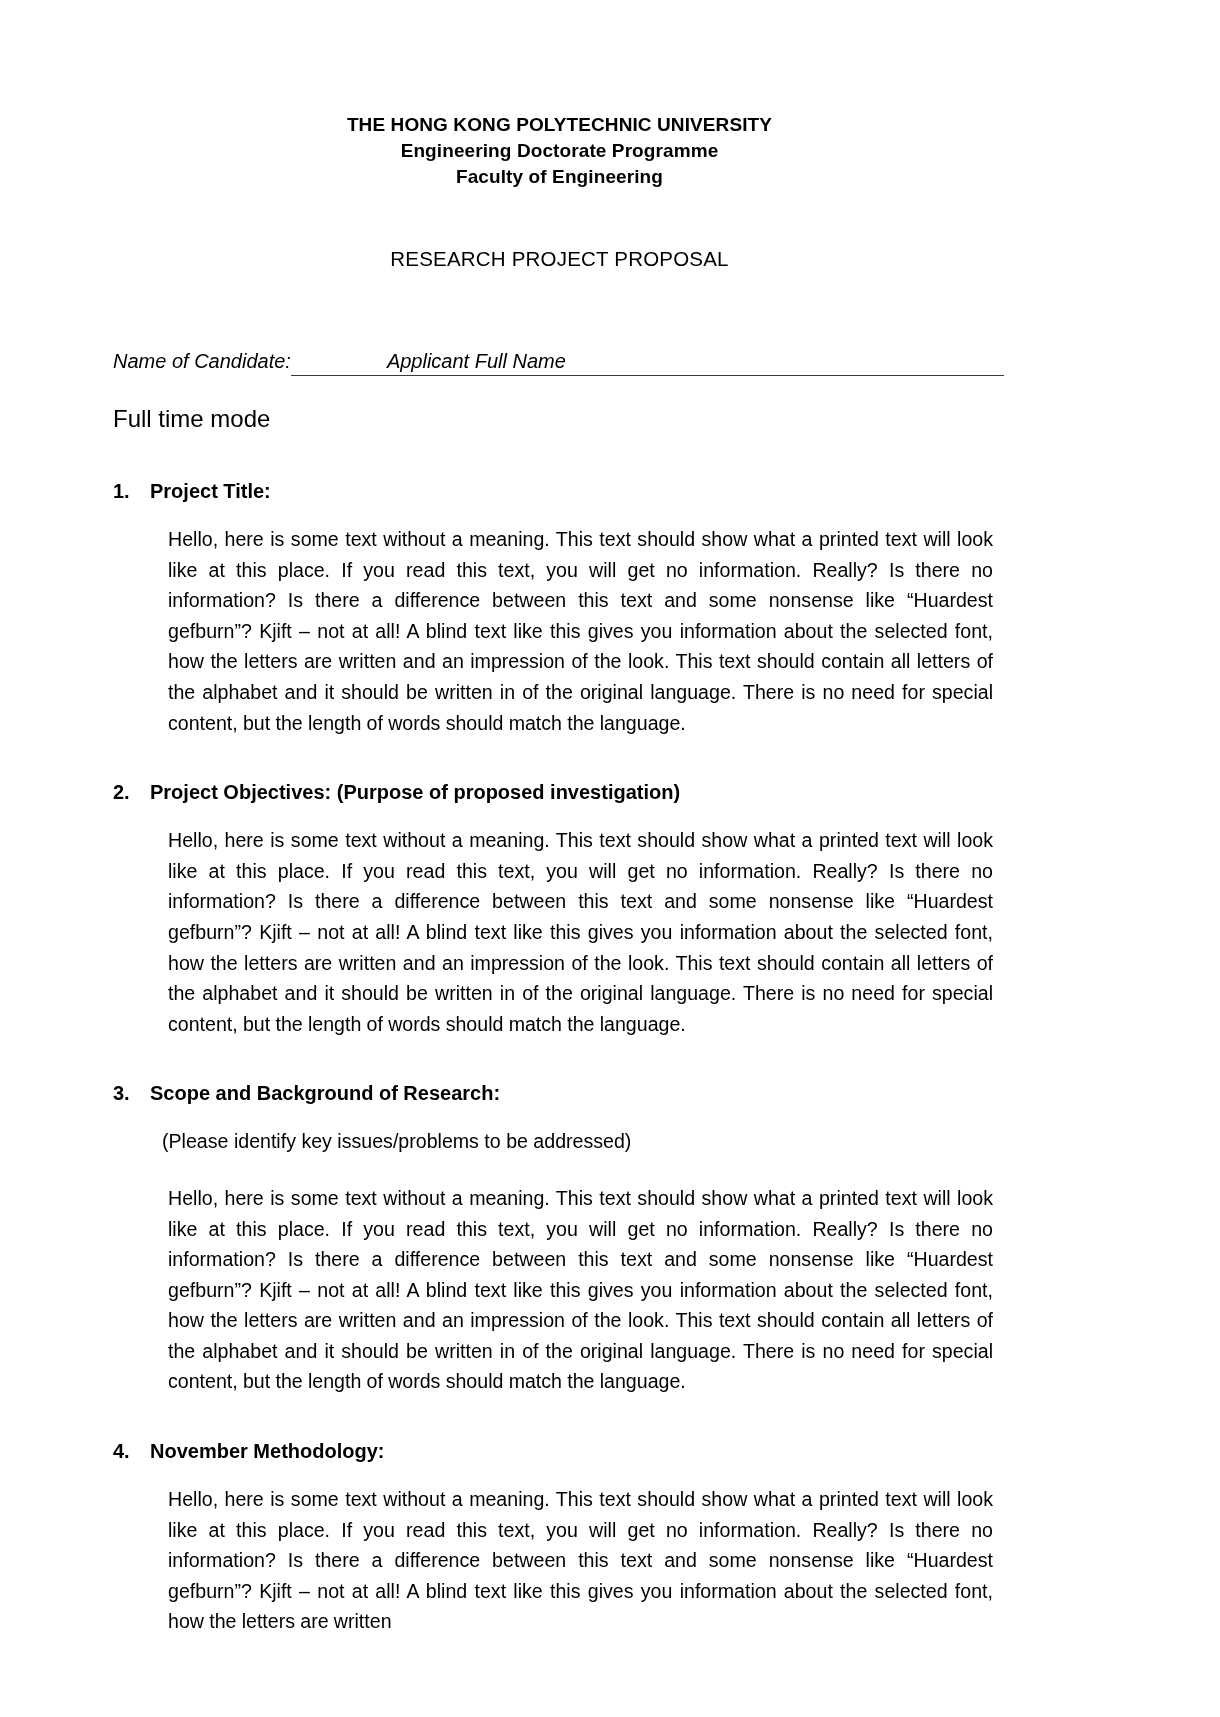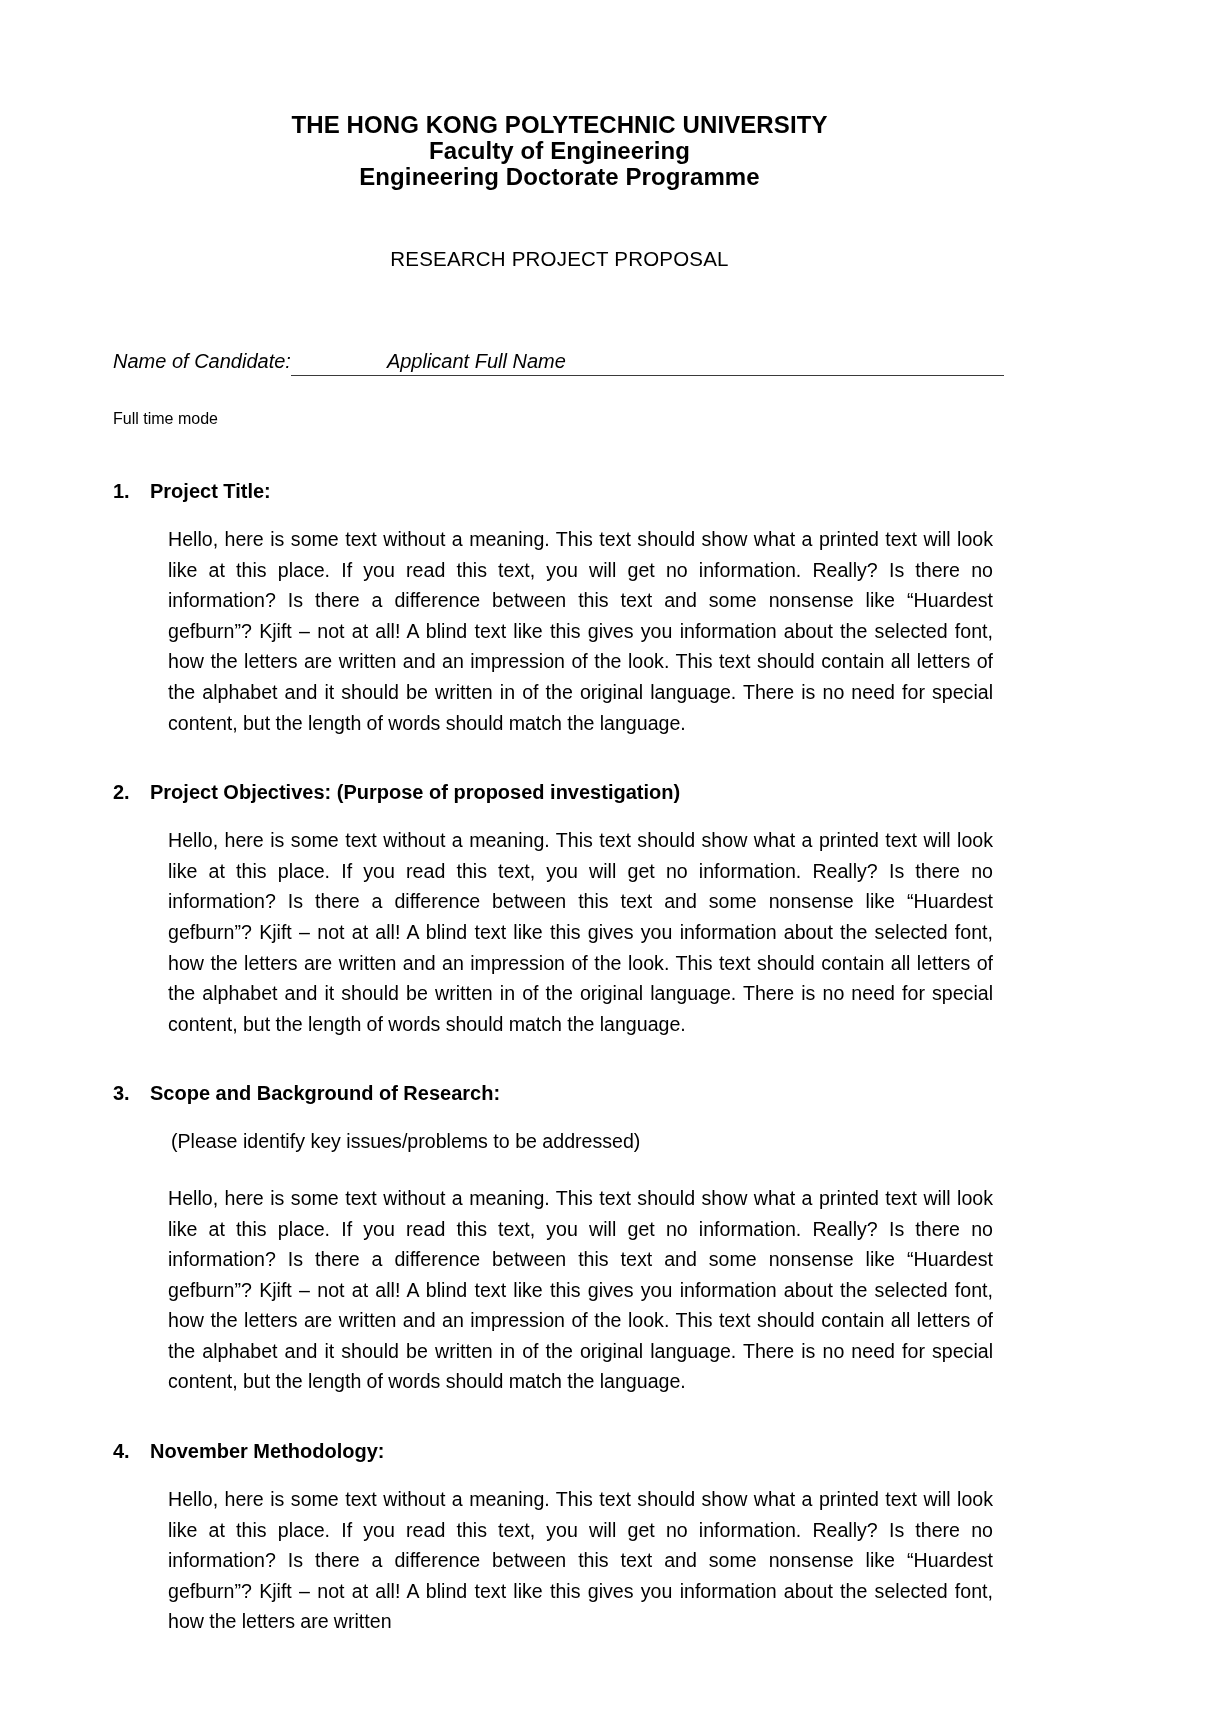--- a/index.html
+++ b/index.html
@@ -27,21 +27,21 @@
     width: 893px;
   }
 
   
   .header {
     text-align: center;
     padding-top: 112px;
   }
   .header-line {
     font-weight: bold;
-    font-size: 24px;
+    font-size: 19px;
     line-height: 26px;
     letter-spacing: 0.1px;
   }
   .doc-title {
     text-align: center;
     font-weight: normal;
     font-size: 20.5px;
     line-height: 26px;
     margin-top: 56px;
     letter-spacing: 0.2px;
@@ -74,21 +74,21 @@
   .form-fill .fill-value {
     display: inline-block;
     padding-left: 96px;
     padding-right: 4px;
   }
   .fill-name { width: 713px; }
   .fill-date { width: 538px; }
   .fill-date .fill-value { padding-left: 42px; }
 
   .mode-line {
-    font-size: 16px;
+    font-size: 24px;
     line-height: 28px;
     margin-top: 30px;
   }
 
   
   .section {
     margin-top: 30px;
   }
   .section-heading {
     position: relative;
@@ -110,39 +110,39 @@
   .para {
     font-size: 19.6px;
     line-height: 30.6px;
     text-align: justify;
     margin: 13px;
     word-spacing: -0.2px;
   }
   .note {
     font-size: 19.6px;
     line-height: 30.6px;
-    margin: 16px;
+    margin: 7px;
   }
   .note-gap { margin-top: 26px; }
 
   .sec1 { margin-top: 44px; }
   .sec2 { margin-top: 40px; }
   .sec3 { margin-top: 40px; }
   .sec4 { margin-top: 40px; }
 </style>
 </head>
 <body>
 
 <div class="page">
   <div class="content">
 
     <div class="header">
       <div class="header-line">THE HONG KONG POLYTECHNIC UNIVERSITY</div>
+      <div class="header-line">Engineering Doctorate Programme</div>
       <div class="header-line">Faculty of Engineering</div>
-      <div class="header-line">Engineering Doctorate Programme</div>
     </div>
     <div class="doc-title">RESEARCH PROJECT PROPOSAL</div>
 
     <div class="form-area">
       <div class="form-row">
         <span class="form-label">Name of Candidate:</span><span class="form-fill fill-name"><span class="fill-value">Applicant Full Name</span></span>
       </div>
       <div class="mode-line">Full time mode</div>
     </div>
 

